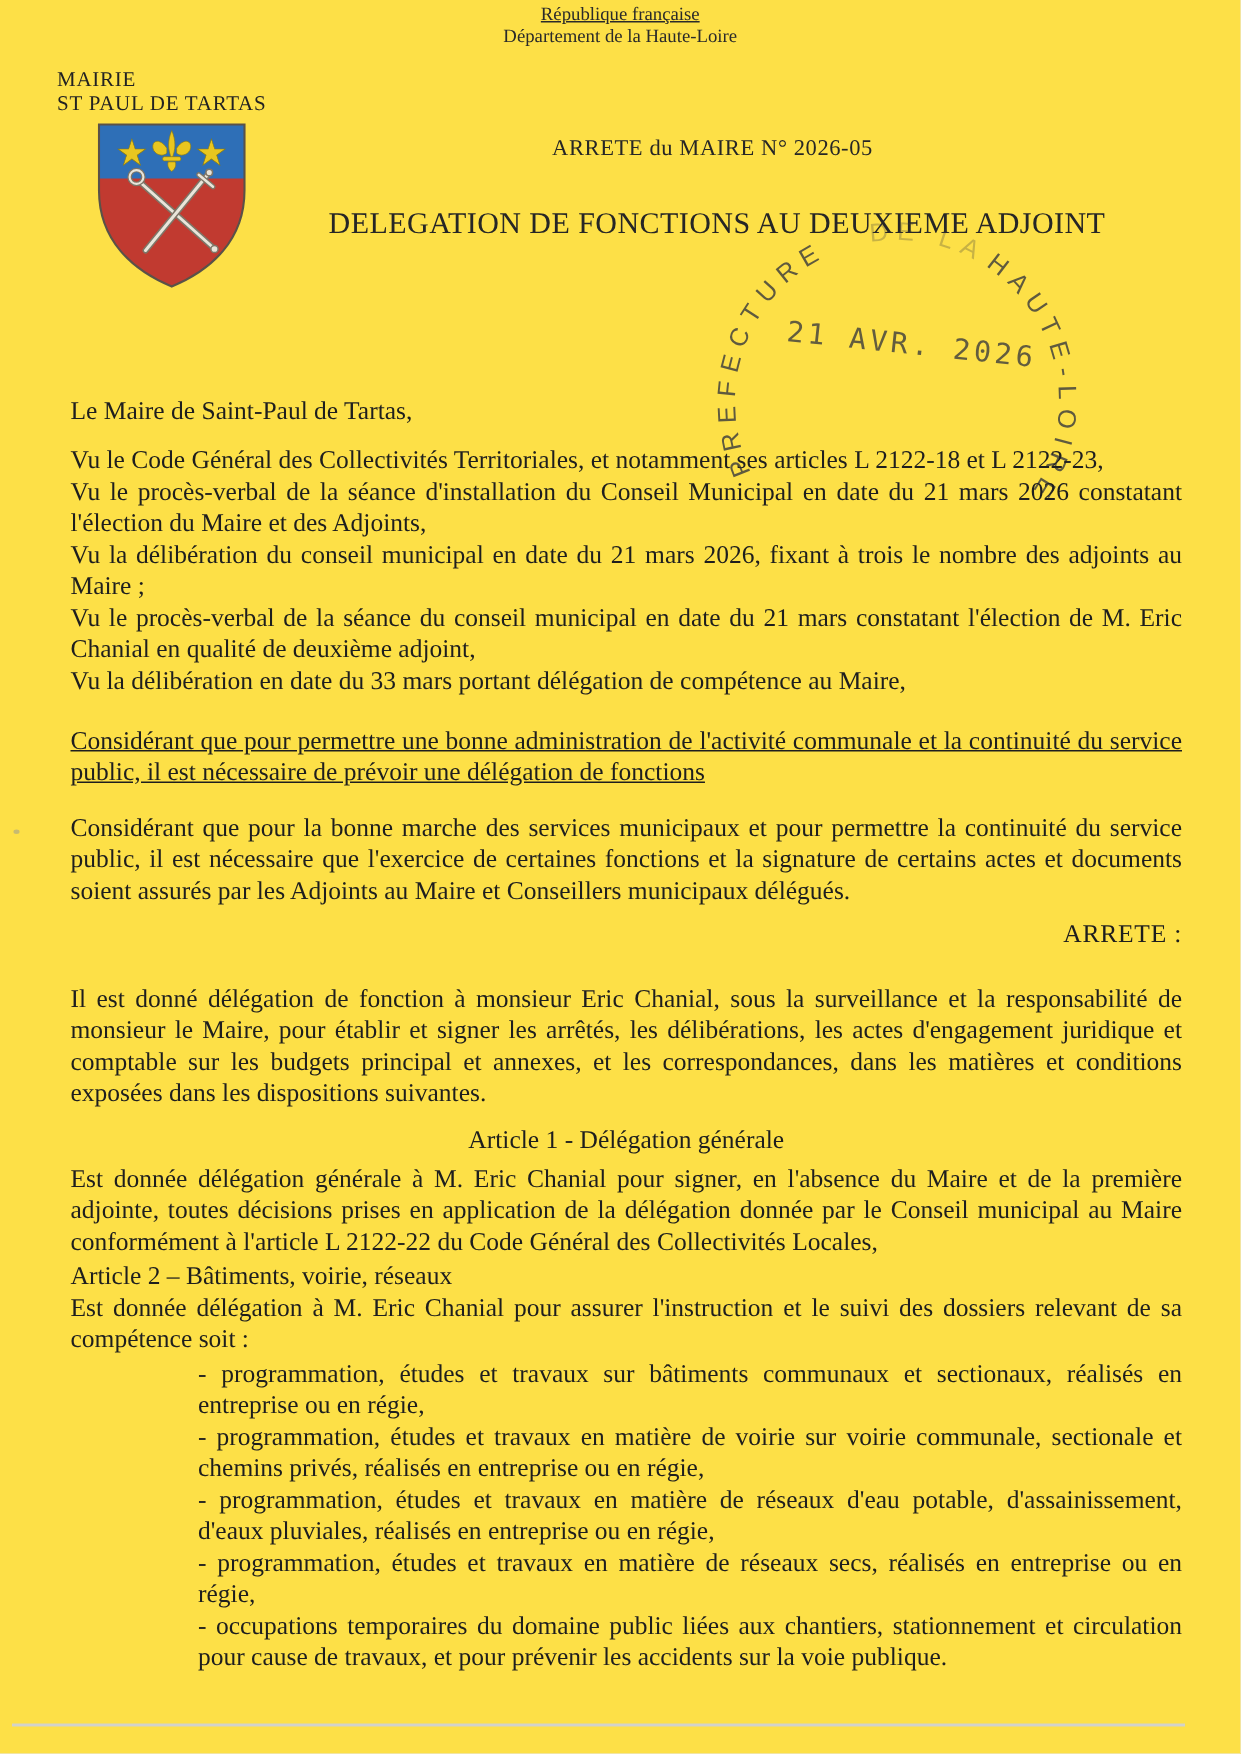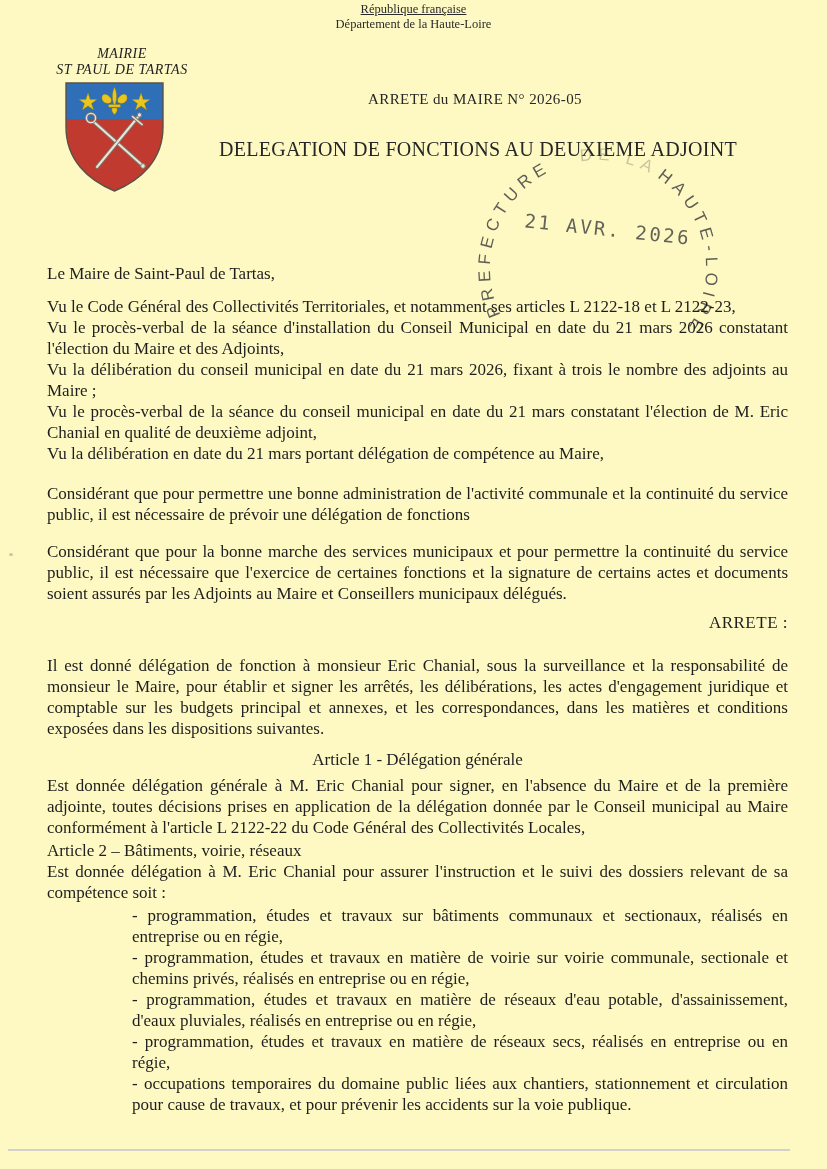--- a/index.html
+++ b/index.html
@@ -1,24 +1,24 @@
 <!DOCTYPE html>
 <html><head>
 <meta charset="utf-8">
 <style>
   html,body{margin:0;padding:0;background:#e9e9e9;}
-  .page{position:relative;width:827px;height:1169px;background:#fef9c3;overflow:hidden;
+  .page{position:relative;width:827px;height:1169px;background:#fde047;overflow:hidden;
         font-family:"Liberation Serif", serif;color:#1f1f1f;margin:0 auto;}
   
   .doc-header{position:absolute;top:2px;left:0;width:100%;text-align:center;
               font-size:12.5px;line-height:15px;color:#2a2a2a;}
   .doc-header .u{text-decoration:underline;}
   
-  .mairie{position:absolute;left:38px;top:46px;width:168px;text-align:center;
-          font-size:14px;line-height:15.5px;letter-spacing:.5px;color:#222;font-style:italic;}
+  .mairie{position:absolute;left:38px;top:46px;width:168px;
+          font-size:14px;line-height:15.5px;letter-spacing:.5px;color:#222;}
   .crest{position:absolute;left:61px;top:80px;width:107px;height:116px;}
   
   .title-1{position:absolute;top:91px;left:475px;transform:translateX(-50%);
            font-size:15px;letter-spacing:.4px;color:#262626;white-space:nowrap;}
   .title-2{position:absolute;top:138px;left:478px;transform:translateX(-50%);
            font-size:20px;letter-spacing:.3px;color:#262626;white-space:nowrap;}
   
   .stamp{position:absolute;left:468px;top:146px;width:260px;height:260px;pointer-events:none;}
   .stamp text{fill:#3d3d3d;}
   .stamp .arc-strong{font-family:"Liberation Sans", sans-serif;font-size:17px;
@@ -26,21 +26,21 @@
   .stamp .arc-faint{font-family:"Liberation Sans", sans-serif;font-size:17px;
                     letter-spacing:5.5px;opacity:.28;}
   .stamp .stamp-date{font-family:"DejaVu Sans Mono", monospace;font-size:19px;
                      letter-spacing:2.5px;opacity:.8;}
   
   .doc-body{position:absolute;left:47px;top:263px;width:741px;
             font-size:17px;line-height:21px;text-align:justify;color:#1e1e1e;}
   .doc-body p{margin:0;}
   .salutation{text-align:left;}
   .vu-first{margin-top:12px !important;}
-  .cons-first{margin-top:19px !important;}
+  .cons-first{margin-top:19px !important;text-decoration:underline;}
   .cons-second{margin-top:16px !important;}
   .arrete-heading{margin-top:8px !important;text-align:right;letter-spacing:.5px;}
   .intro{margin-top:22px !important;}
   .article-title{margin-top:10px !important;text-align:center;}
   .article-text{margin-top:5px !important;}
   .article2-title{margin-top:2px !important;text-align:left;}
   .list{margin:2px 0 0 0;padding:0 0 0 85px;list-style:none;}
   .list li{margin:0;text-align:justify;}
   
   .scan-dot{position:absolute;left:9px;top:553px;width:4px;height:3px;border-radius:50%;
@@ -118,21 +118,21 @@
     <text class="stamp-date" x="56" y="88" transform="rotate(6 120 84)">21 AVR. 2026</text>
   </svg>
 
   <div class="doc-body">
     <p class="salutation">Le Maire de Saint-Paul de Tartas,</p>
 
     <p class="vu-first">Vu le Code Général des Collectivités Territoriales, et notamment ses articles L 2122-18 et L 2122-23,</p>
     <p>Vu le procès-verbal de la séance d'installation du Conseil Municipal en date du 21 mars 2026 constatant l'élection du Maire et des Adjoints,</p>
     <p>Vu la délibération du conseil municipal en date du 21 mars 2026, fixant à trois le nombre des adjoints au Maire ;</p>
     <p>Vu le procès-verbal de la séance du conseil municipal en date du 21 mars constatant l'élection de M. Eric Chanial en qualité de deuxième adjoint,</p>
-    <p>Vu la délibération en date du 21 mars portant délégation de compétence au Maire,</p>
+    <p>Vu la délibération en date du 33 mars portant délégation de compétence au Maire,</p>
 
     <p class="cons-first">Considérant que pour permettre une bonne administration de l'activité communale et la continuité du service public, il est nécessaire de prévoir une délégation de fonctions</p>
     <p class="cons-second">Considérant que pour la bonne marche des services municipaux et pour permettre la continuité du service public, il est nécessaire que l'exercice de certaines fonctions et la signature de certains actes et documents soient assurés par les Adjoints au Maire et Conseillers municipaux délégués.</p>
 
     <p class="arrete-heading">ARRETE :</p>
 
     <p class="intro">Il est donné délégation de fonction à monsieur Eric Chanial, sous la surveillance et la responsabilité de monsieur le Maire, pour établir et signer les arrêtés, les délibérations, les actes d'engagement juridique et comptable sur les budgets principal et annexes, et les correspondances, dans les matières et conditions exposées dans les dispositions suivantes.</p>
 
     <p class="article-title">Article 1 - Délégation générale</p>
     <p class="article-text">Est donnée délégation générale à M. Eric Chanial pour signer, en l'absence du Maire et de la première adjointe, toutes décisions prises en application de la délégation donnée par le Conseil municipal au Maire conformément à l'article L 2122-22 du Code Général des Collectivités Locales,</p>

